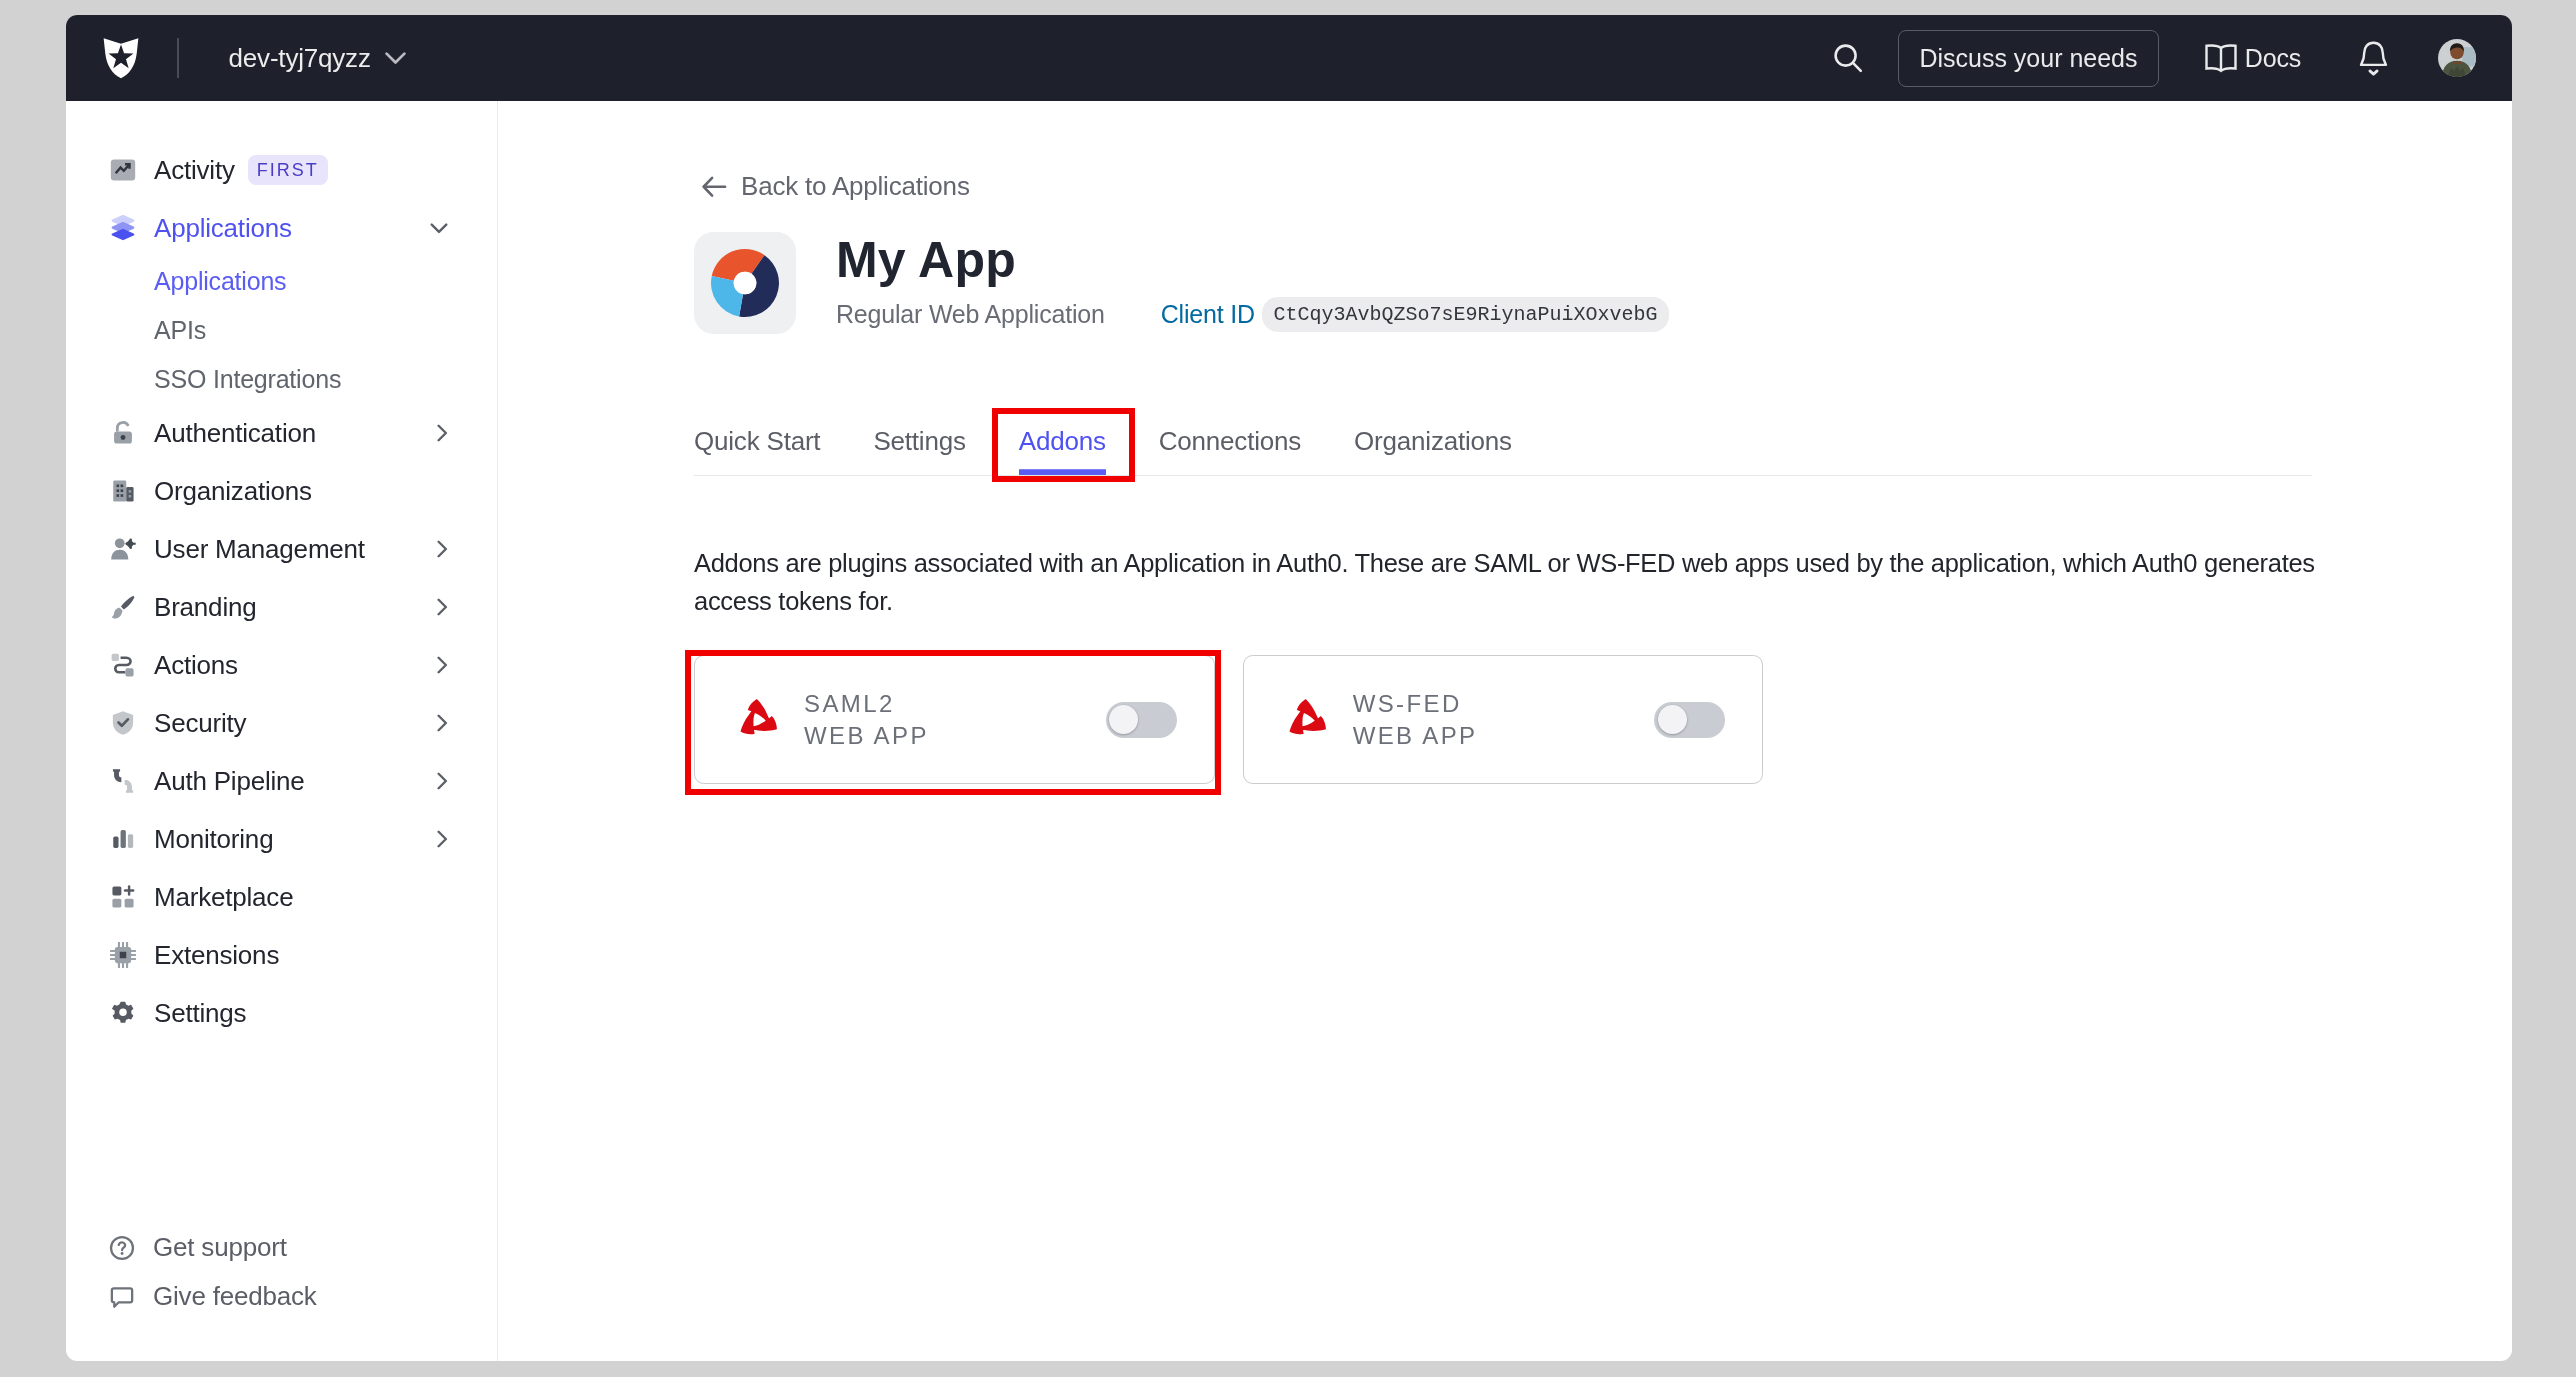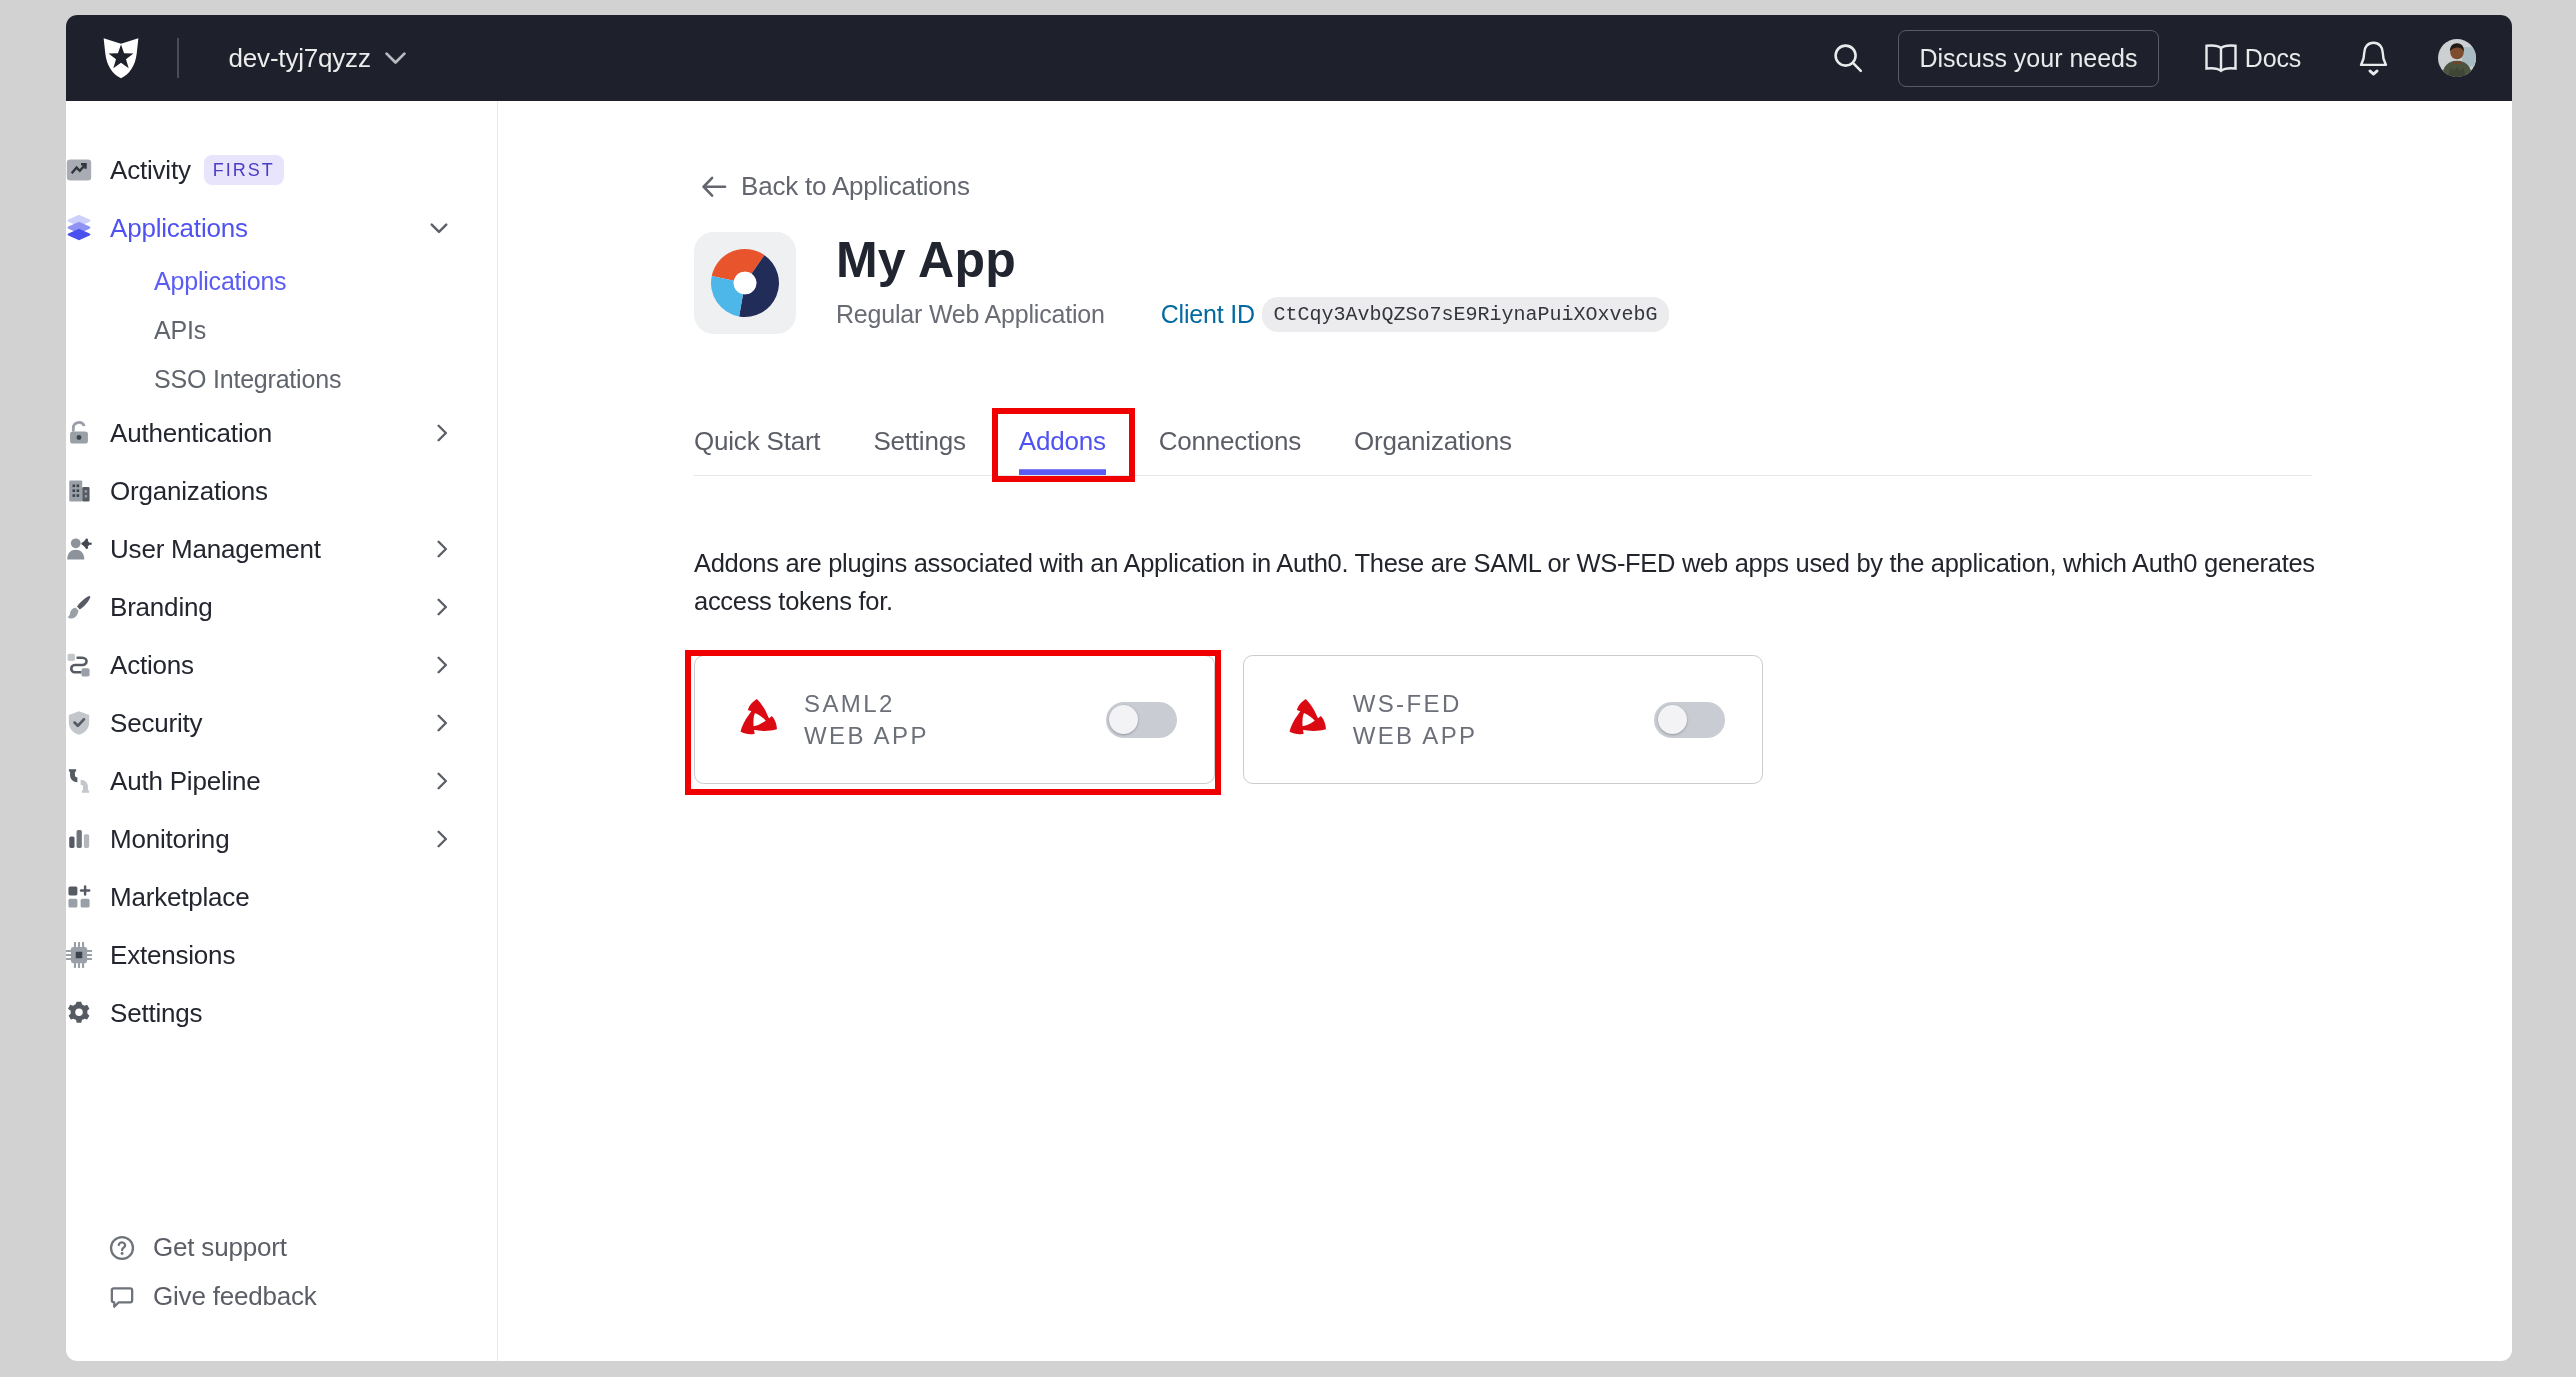--- a/index.html
+++ b/index.html
@@ -20,21 +20,21 @@
                  color:#e9eaec; font-size:25px; display:flex; align-items:center; background:transparent;
                  font-family:"Liberation Sans", sans-serif; }
   .docs { display:flex; align-items:center; margin-left:45px; cursor:pointer; }
   .docs-label { color:#e9eaec; font-size:25px; margin-left:7.3px; letter-spacing:-0.2px; }
   .bell-btn { margin-left:58px; width:29px; height:36px; }
   .avatar { margin-left:50px; width:38px; height:38px; border-radius:50%; overflow:hidden; flex:0 0 auto; }
 
   
   .page-body { display:flex; height:1260px; }
   .sidebar { width:432px; flex:0 0 auto; border-right:1.6px solid #e9eaec; padding-top:40px; position:relative; }
-  .nav-item { height:58px; display:flex; align-items:center; position:relative; cursor:pointer; }
+  .nav-item { height:58px; display:flex; align-items:center; padding-left:44px; position:relative; cursor:pointer; }
   .nav-item .icon { width:26px; height:26px; flex:0 0 auto; }
   .nav-item .label { margin-left:18px; font-size:26px; font-weight:500; color:#23262e; letter-spacing:-0.2px; }
   .nav-item.active .label { color:#4f52f0; }
   .nav-item .chev { position:absolute; right:49px; }
   .nav-sub { height:49px; display:flex; align-items:center; padding-left:88px; cursor:pointer; }
   .nav-sub .label { font-size:25px; color:#60646c; letter-spacing:-0.2px; }
   .nav-sub.active .label { color:#5a5cf2; }
   .badge { margin-left:13px; height:30px; padding:0 9px; border-radius:8px; background:#e7e4fc;
            color:#4a3cc4; font-size:18px; font-weight:normal; letter-spacing:2px; display:flex; align-items:center; }
   .sidebar-footer { position:absolute; left:0; bottom:40px; width:100%; }

